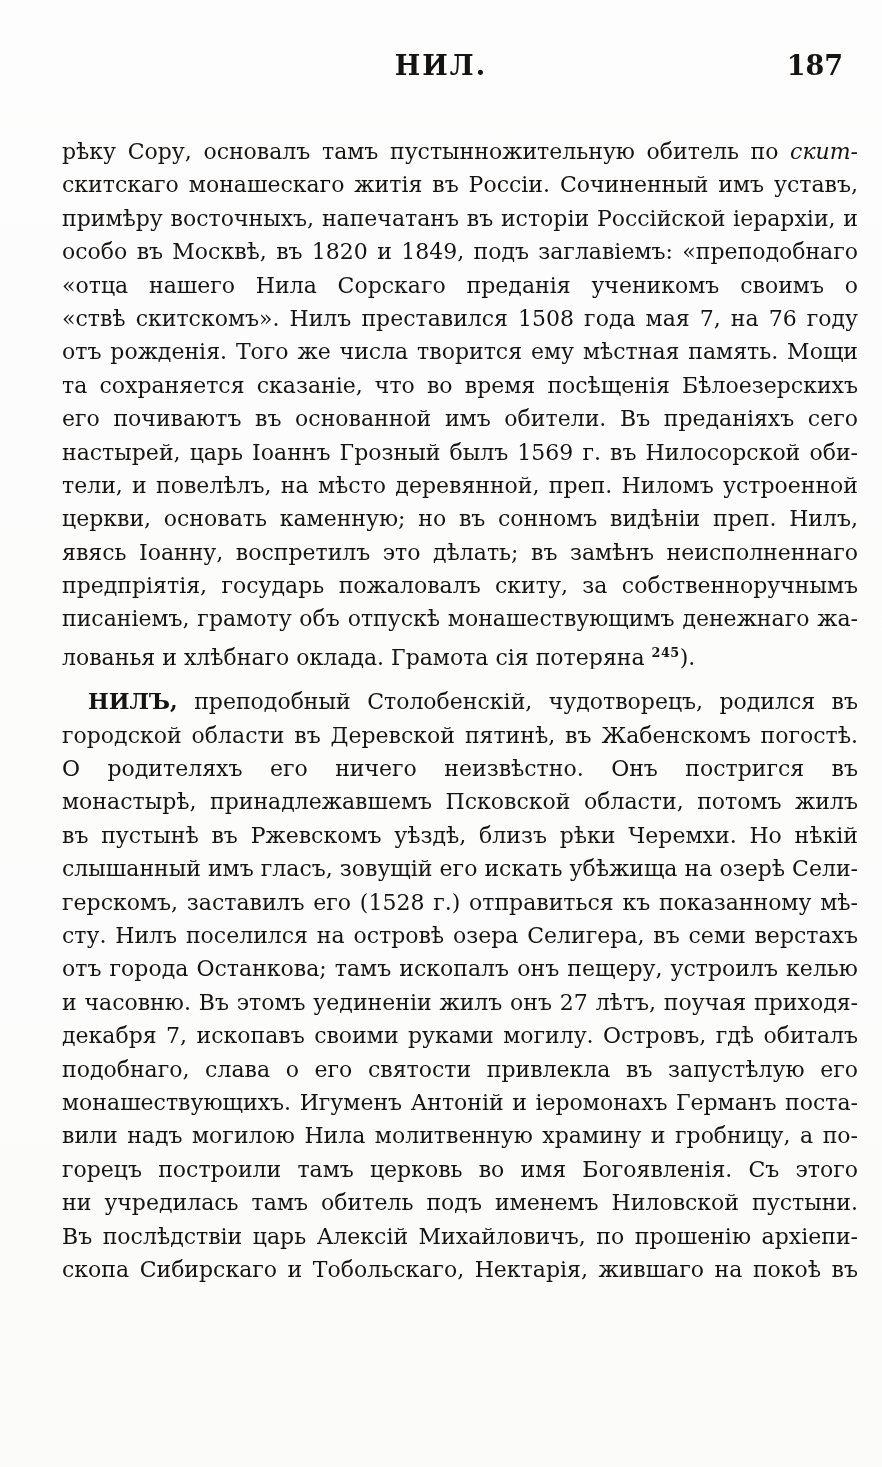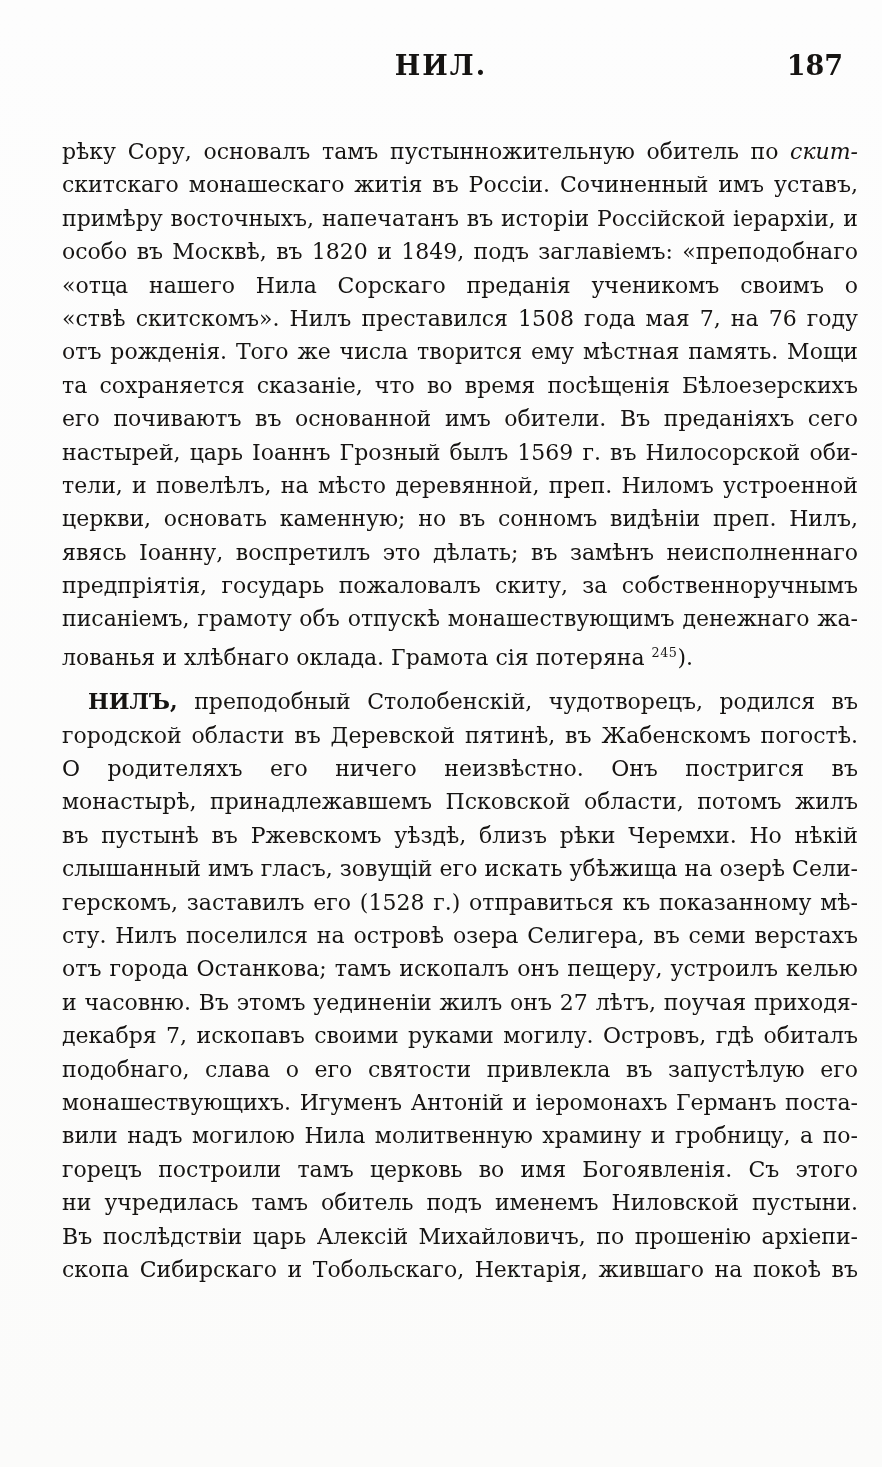--- a/index.html
+++ b/index.html
@@ -52,21 +52,21 @@
     overflow: hidden;
     height: 33.4px;
   }
   .line.flush { text-align-last: left; }
   .line.indent { text-indent: 26px; }
   .bold { font-weight: bold; }
   .italic { font-style: italic; }
   .sup {
     vertical-align: super;
     font-size: 0.58em;
-    font-weight: normal;
+    font-weight: bold;
     letter-spacing: 0.5px;
   }
 </style>
 </head>
 <body>
 
 <div class="page">
   <div class="header">
     <div class="running-title">НИЛ.</div>
     <div class="page-number">187</div>

